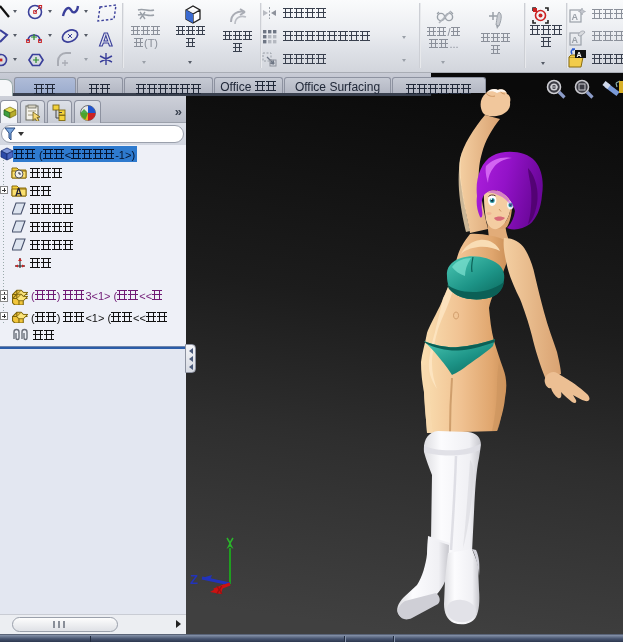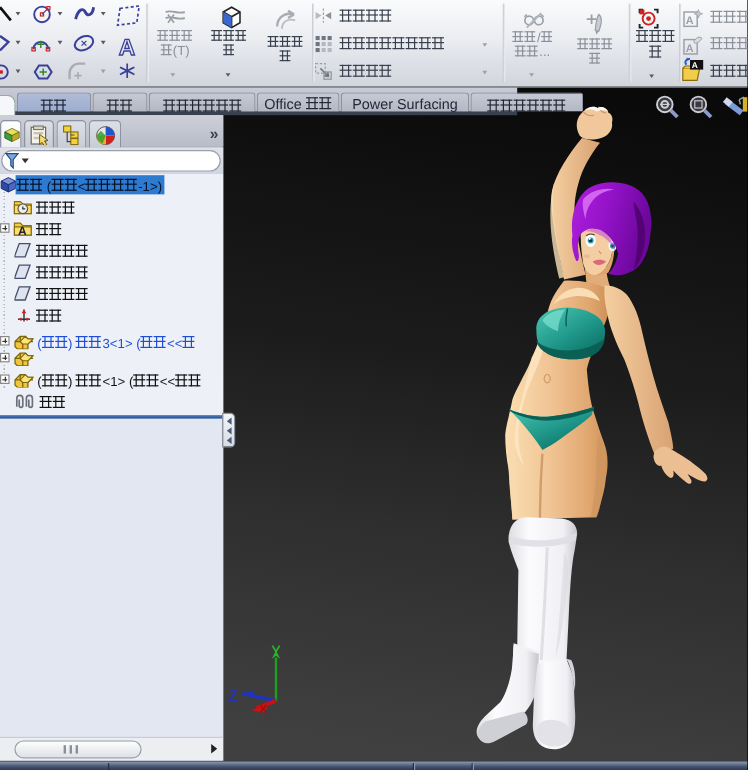--- a/index.html
+++ b/index.html
@@ -306,21 +306,21 @@
         <path d="M8 1 l-3 -1 1 3 z" fill="#2a5ad0"></path>
       </svg>
     <div class="abs btnlbl" style="left:592px;top:54px;white-space:nowrap"><i class="z"></i><i class="z"></i><i class="z"></i></div>
   </div>
   <div class="abs" id="tabrow">
     <div style="position:absolute;left:0;top:6px;width:13px;height:17px;background:#f6f7f9;border-radius:0 7px 0 0;border-top:1px solid #9aa;border-right:1px solid #9aa;"></div>
     <div class="tab active" style="left:14px;width:62px;"><i class="z"></i><i class="z"></i></div>
     <div class="tab" style="left:77px;width:46px;"><i class="z"></i><i class="z"></i></div>
     <div class="tab" style="left:124px;width:89px;"><i class="z"></i><i class="z"></i><i class="z"></i><i class="z"></i><i class="z"></i><i class="z"></i></div>
     <div class="tab" style="left:214px;width:69px;font-size:12px;">Office <i class="z"></i><i class="z"></i></div>
-    <div class="tab" style="left:284px;width:107px;font-size:12px;">Power Surfacing</div>
+    <div class="tab" style="left:284px;width:107px;font-size:12px;">Office Surfacing</div>
     <div class="tab" style="left:392px;width:94px;"><i class="z"></i><i class="z"></i><i class="z"></i><i class="z"></i><i class="z"></i><i class="z"></i></div>
   </div>
   <div class="abs" id="panel">
     <div id="ptabs">
       <div class="ptab" style="left:0;width:18px;background:linear-gradient(#fff,#eef0f4);">
         <svg width="16" height="16" style="margin:3px 0 0 1px" viewBox="0 0 16 16">
             <path d="M2 6 8 3l6 3-6 3z" fill="#e8e05a" stroke="#7a6a10" stroke-width=".7"></path>
             <path d="M2 6v5l6 3V9z" fill="#3f9e3f" stroke="#1d5c1d" stroke-width=".7"></path>
             <path d="M14 6v5l-6 3V9z" fill="#b6ac2a" stroke="#7a6a10" stroke-width=".7"></path>
           </svg>
@@ -438,21 +438,21 @@
             <use href="#sym-diamond"></use>
           </svg>
         <div style="position:absolute;left:30px;top:4px"><i class="z"></i><i class="z"></i><i class="z"></i><i class="z"></i></div>
       </div>
       <div class="trow" style="top:108px;color:#111">
         <svg width="14" height="14" style="position:absolute;left:13px;top:2px" viewBox="0 0 14 14">
             <use href="#sym-origin"></use>
           </svg>
         <div style="position:absolute;left:30px;top:4px"><i class="z"></i><i class="z"></i></div>
       </div>
-      <div class="trow" style="top:130px;color:#1d4ed8">
+      <div class="trow" style="top:140px;color:#701a75">
         <div style="position:absolute;left:0;top:5px;width:8px;height:8px;border:1px solid #888;background:#fff;">
             <div style="position:absolute;left:1px;top:2.5px;width:4px;height:1px;background:#333"></div>
             <div style="position:absolute;left:2.5px;top:1px;width:1px;height:4px;background:#333"></div>
           </div>
         <svg width="17" height="15" style="position:absolute;left:11px;top:1px" viewBox="0 0 15 14">
             <use href="#sym-part"></use>
           </svg>
         <div style="position:absolute;left:31px;top:4px;white-space:nowrap"><span style="font-size:11px;">(</span><i class="z"></i><i class="z"></i><span style="font-size:11px;">) </span><i class="z"></i><i class="z"></i><span style="font-size:11px;">3&lt;1&gt; (</span><i class="z"></i><i class="z"></i><span style="font-size:11px;">&lt;&lt;</span><i class="z"></i></div>
       </div>
       <div class="trow" style="top:144px;color:#111">

